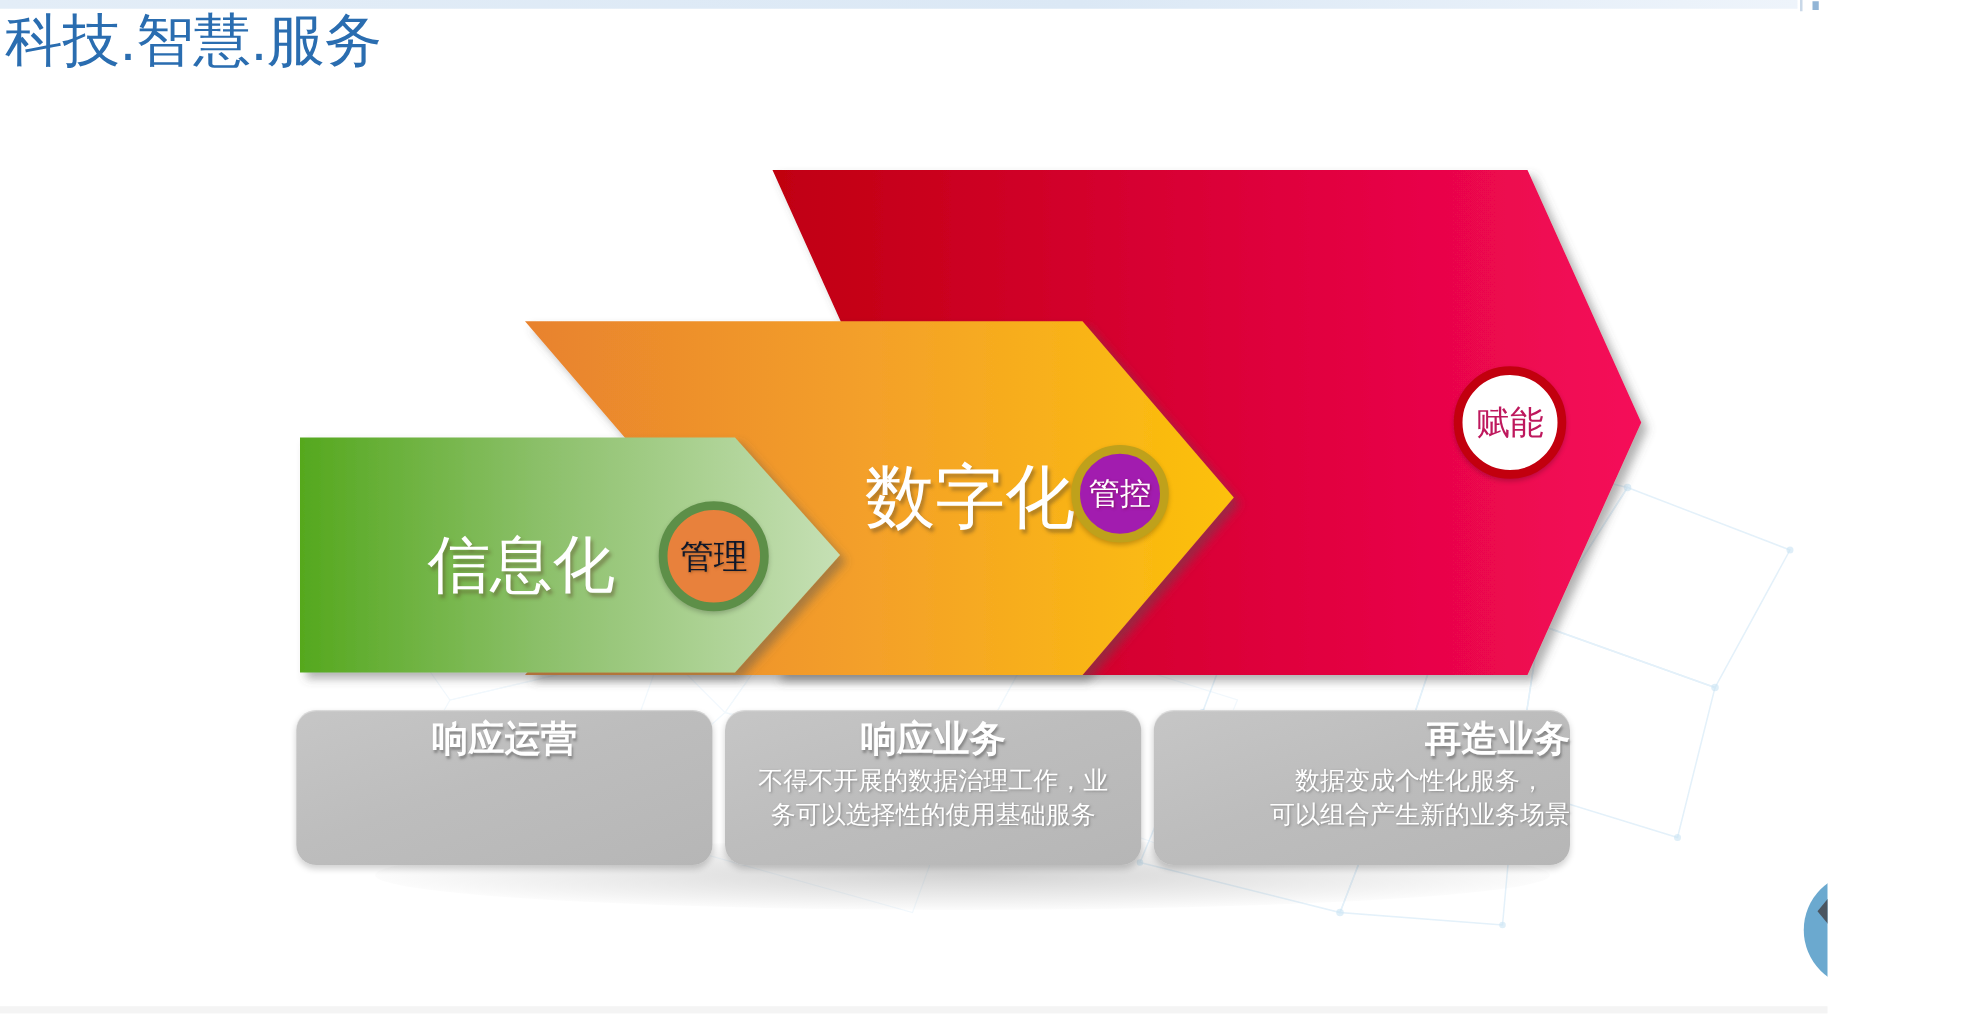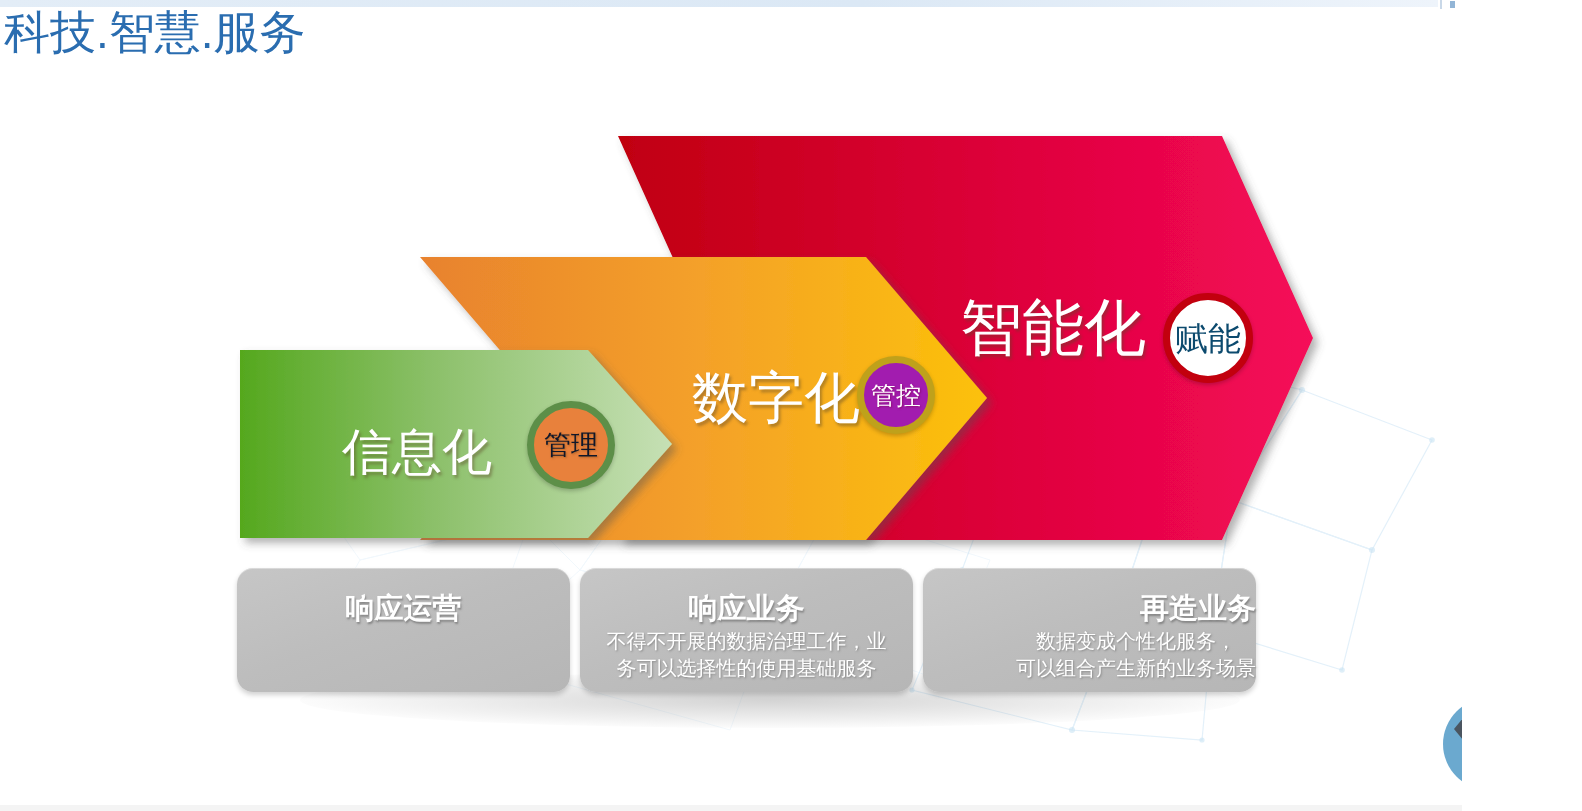--- a/index.html
+++ b/index.html
@@ -159,22 +159,22 @@
   .badge-empower {
     left: 1163px;
     top: 293px;
     width: 90px;
     height: 90px;
     background: #ffffff;
     border: 7px solid #c2000e;
     box-shadow: 0 2px 4px rgba(0,0,0,.22);
   }
   .badge-empower .badge-text {
-    color: #0c4a6e;
-    font-size: 33px;
+    color: #be185d;
+    font-size: 27px;
   }
 
   
   .ground-shadow {
     position: absolute;
     left: 300px;
     top: 672px;
     width: 940px;
     height: 56px;
     border-radius: 50%;
@@ -195,21 +195,21 @@
     width: 333px;
     height: 124px;
     border-radius: 16px;
     background: linear-gradient(160deg, #c6c6c6 0%, #bdbdbd 45%, #b6b6b6 100%);
     box-shadow: 0 3px 5px rgba(0,0,0,.18), inset 0 1px 0 rgba(255,255,255,.35);
     box-sizing: border-box;
     display: flex;
     flex-direction: column;
     align-items: center;
     justify-content: flex-start;
-    padding-top: 22px;
+    padding-top: 6px;
   }
   .card.c1 { left: 0px; }
   .card.c2 { left: 343px; }
   .card.c3 { left: 686px; align-items: flex-end; }
 
   .card-title {
     color: #ffffff;
     font-size: 29px;
     font-weight: bold;
     line-height: 36px;
@@ -323,21 +323,20 @@
 
     <g>
       <polygon filter="url(#chevShadow)" points="420,257 866,257 987,398 866,540 420,540 541,398" fill="url(#gradOrange)"></polygon>
     </g>
 
     <g>
       <polygon filter="url(#chevShadow)" points="240,350 588,350 672,444 588,538 240,538" fill="url(#gradGreen)"></polygon>
     </g>
   </svg>
 
-  <div class="arrow-label red">智能化</div>
   <div class="arrow-label orange">数字化</div>
   <div class="arrow-label green">信息化</div>
 
   <div class="badge badge-manage">
     <span class="badge-text">管理</span>
   </div>
   <div class="badge badge-control">
     <span class="badge-text">管控</span>
   </div>
   <div class="badge badge-empower">

